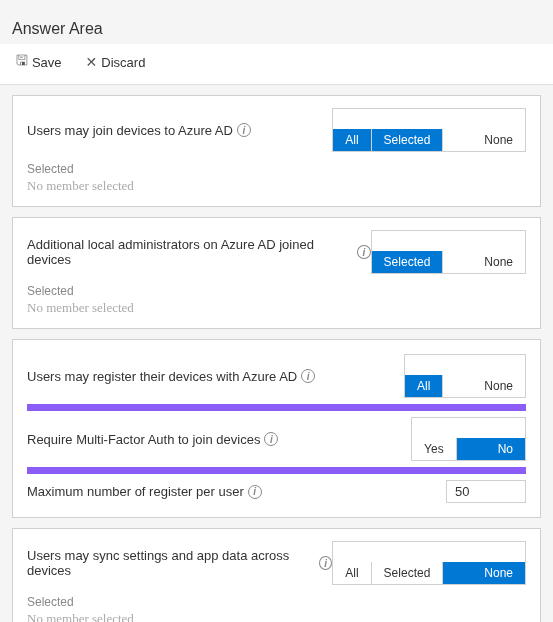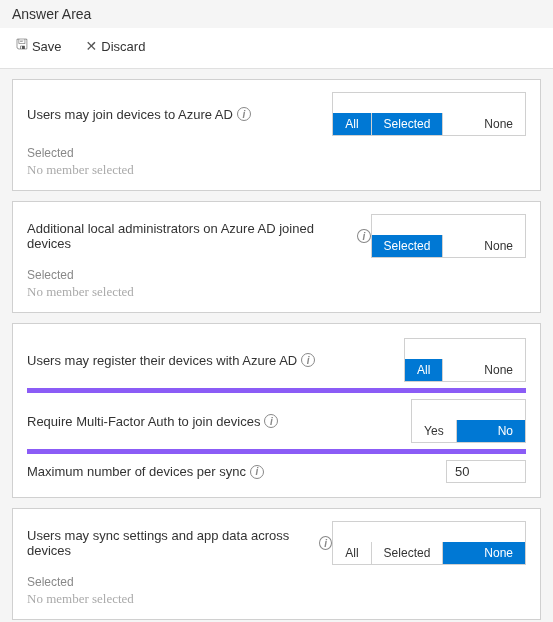--- a/index.html
+++ b/index.html
@@ -5,23 +5,23 @@
     * { box-sizing: border-box; margin: 0; padding: 0; }
     body {
       font-family: 'Segoe UI', Arial, sans-serif;
       font-size: 13px;
       background: #f5f5f5;
       width: 553px;
       min-height: 622px;
       color: #333;
     }
     .page-title {
-      font-size: 14px;
+      font-size: 16px;
       font-weight: 500;
-      padding: 6px 12px 6px 12px;
+      padding: 20px 12px 6px 12px;
       color: #333;
     }
     .toolbar {
       display: flex;
       align-items: center;
       padding: 4px 12px 8px 12px;
       gap: 16px;
       background: #fff;
       border-bottom: 1px solid #e0e0e0;
     }
@@ -110,21 +110,21 @@
       color: #aaa;
       font-family: Liberation Serif, serif;
     }
     .single-row {
       display: flex;
       align-items: center;
       justify-content: space-between;
       padding: 6px 0;
     }
     .single-row + .single-row {
-      border-top: 5px solid #8b5cf6;
+      border-top: 7px solid #8b5cf6;
     }
     .input-field {
       border: 1px solid #d0d0d0;
       padding: 3px 8px;
       font-size: 13px;
       width: 80px;
       color: #333;
       background: #fff;
     }
     .multi-card {
@@ -208,21 +208,21 @@
           <span class="info-icon">i</span>
         </span>
         <div class="btn-group">
           <button>Yes</button>
           <button class="active" style="background:#0078d4;color:#ffffff;">No</button>
         </div>
       </div>
 
       <div class="single-row">
         <span class="card-label">
-          <span>Maximum number of devices per sync</span>
+          <span>Maximum number of register per user</span>
           <span class="info-icon">i</span>
         </span>
         <input class="input-field" type="text" value="50" style="">
       </div>
     </div>
   </div>
 
   <div class="card">
     <div class="card-row">
       <span class="card-label">

